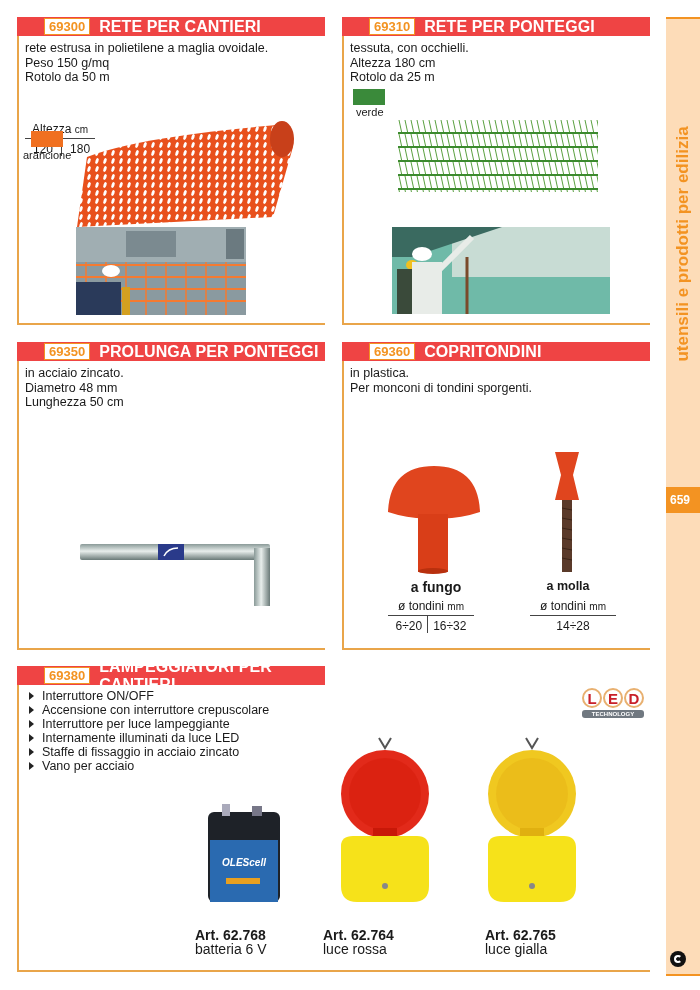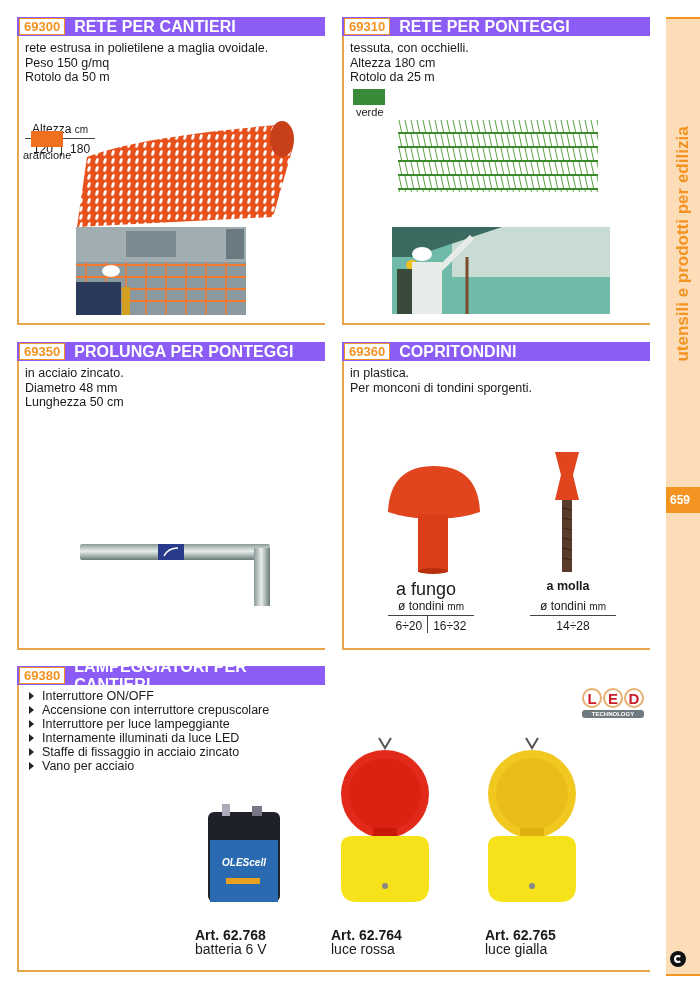--- a/index.html
+++ b/index.html
@@ -1,18 +1,18 @@
 <!DOCTYPE html>
 <html><head>
 <meta charset="utf-8">
 <style>
   html,body{margin:0;padding:0;background:#fff;}
   body{width:700px;height:990px;position:relative;overflow:hidden;font-family:"Liberation Sans","DejaVu Sans",sans-serif;color:#1a1a1a;}
   .panel{position:absolute;border-left:2px solid #e9a54a;border-bottom:2px solid #e9a54a;box-sizing:border-box;}
-  .hdr{position:absolute;left:-2px;top:0;height:19px;right:0;background:#8b5cf6;display:flex;align-items:center;}
+  .hdr{position:absolute;left:-2px;top:0;height:19px;right:0;background:#ef4444;display:flex;align-items:center;padding-left:25px;}
   .code{background:#fff;color:#f39322;font-weight:bold;font-size:13px;height:15px;line-height:15px;margin-left:2px;padding:0 4px;border:1px solid #f39322;}
   .title{color:#fff;font-weight:bold;font-size:16px;margin-left:9px;letter-spacing:0.1px;}
   .desc{position:absolute;left:6px;top:24px;font-size:12.5px;line-height:14.5px;}
   .desc div{white-space:nowrap;}
   .swatch{position:absolute;width:32px;height:16px;}
   .small{font-size:12px;}
   .tbl{position:absolute;font-size:12px;text-align:center;}
   .tbl .top{padding-bottom:2px;border-bottom:1px solid #444;}
   .tbl .row{display:flex;}
   .tbl .row span{padding:3px 8px 0 8px;}
@@ -181,21 +181,21 @@
     <rect x="10" y="50" width="10" height="72" fill="#5a3a2a"></rect>
     <g stroke="#3a2418" stroke-width="1">
         <line x1="10" y1="58" x2="20" y2="60"></line>
         <line x1="10" y1="68" x2="20" y2="70"></line>
         <line x1="10" y1="78" x2="20" y2="80"></line>
         <line x1="10" y1="88" x2="20" y2="90"></line>
         <line x1="10" y1="98" x2="20" y2="100"></line>
         <line x1="10" y1="108" x2="20" y2="110"></line>
       </g>
   </svg>
-  <div style="position:absolute;left:52px;top:237px;width:80px;font-weight:normal;font-size:18px;">a fungo</div>
+  <div style="position:absolute;left:52px;top:237px;width:80px;text-align:center;font-weight:bold;font-size:14px;">a fungo</div>
   <div class="tbl" style="left:44px;top:257px;width:86px;">
     <div class="top"><span>ø tondini</span> <span style="font-size:10px">mm</span></div>
     <div class="row" style="justify-content:center;">
       <span style="padding:3px 5px 0 5px">6÷20</span>
       <span style="padding:3px 5px 0 5px">16÷32</span>
     </div>
   </div>
   <div style="position:absolute;left:184px;top:237px;width:80px;text-align:center;font-weight:bold;font-size:12.5px;">a molla</div>
   <div class="tbl" style="left:186px;top:257px;width:86px;">
     <div class="top"><span>ø tondini</span> <span style="font-size:10px">mm</span></div>
@@ -269,21 +269,21 @@
     <circle cx="48" cy="58" r="44" fill="#f0c820"></circle>
     <circle cx="48" cy="58" r="36" fill="#e8b818" opacity="0.7"></circle>
     <rect x="36" y="92" width="24" height="20" fill="#e0b010"></rect>
     <path d="M4 110 Q4 100 16 100 L80 100 Q92 100 92 112 L92 150 Q92 166 76 166 L20 166 Q4 166 4 150 Z" fill="#f6e21a"></path>
     <circle cx="48" cy="150" r="3" fill="#888"></circle>
   </svg>
   <div class="art" style="left:176px;top:262px;">
     <b>Art. 62.768</b>
     <span>batteria 6 V</span>
   </div>
-  <div class="art" style="left:312px;top:262px;">
+  <div class="art" style="left:304px;top:262px;">
     <b>Art. 62.764</b>
     <span>luce rossa</span>
   </div>
   <div class="art" style="left:466px;top:262px;">
     <b>Art. 62.765</b>
     <span>luce gialla</span>
   </div>
 </div>
 
 </body></html>

